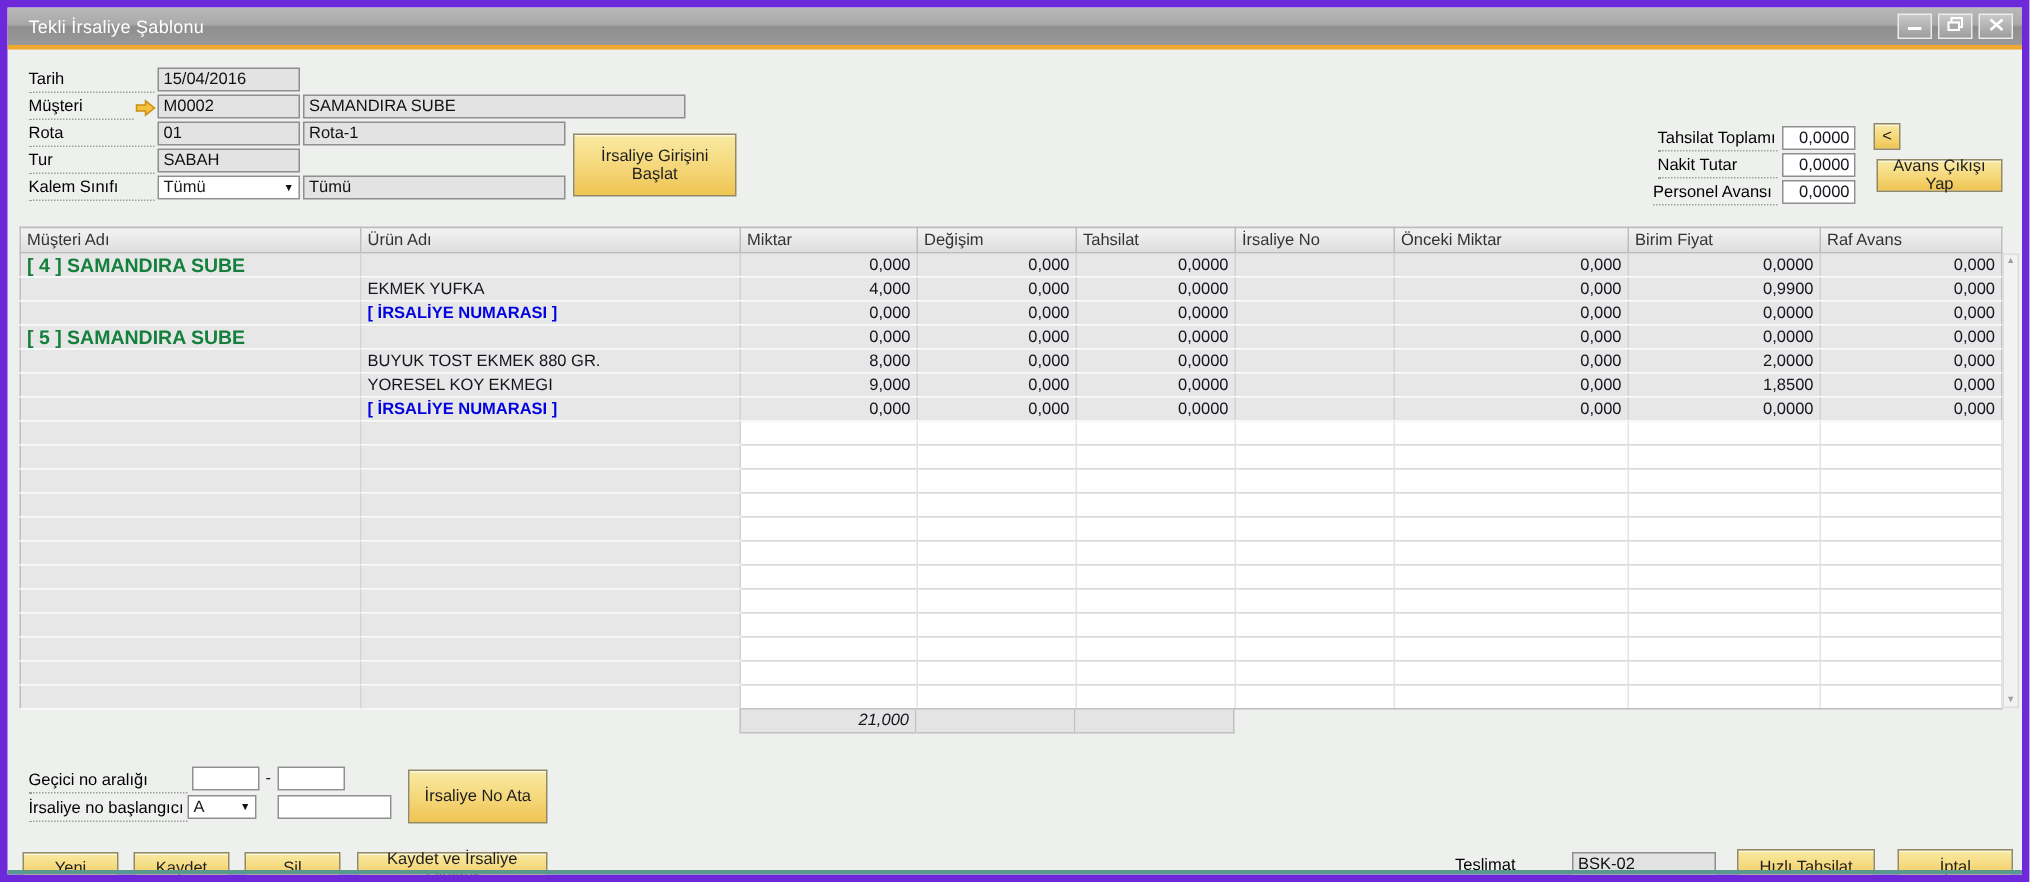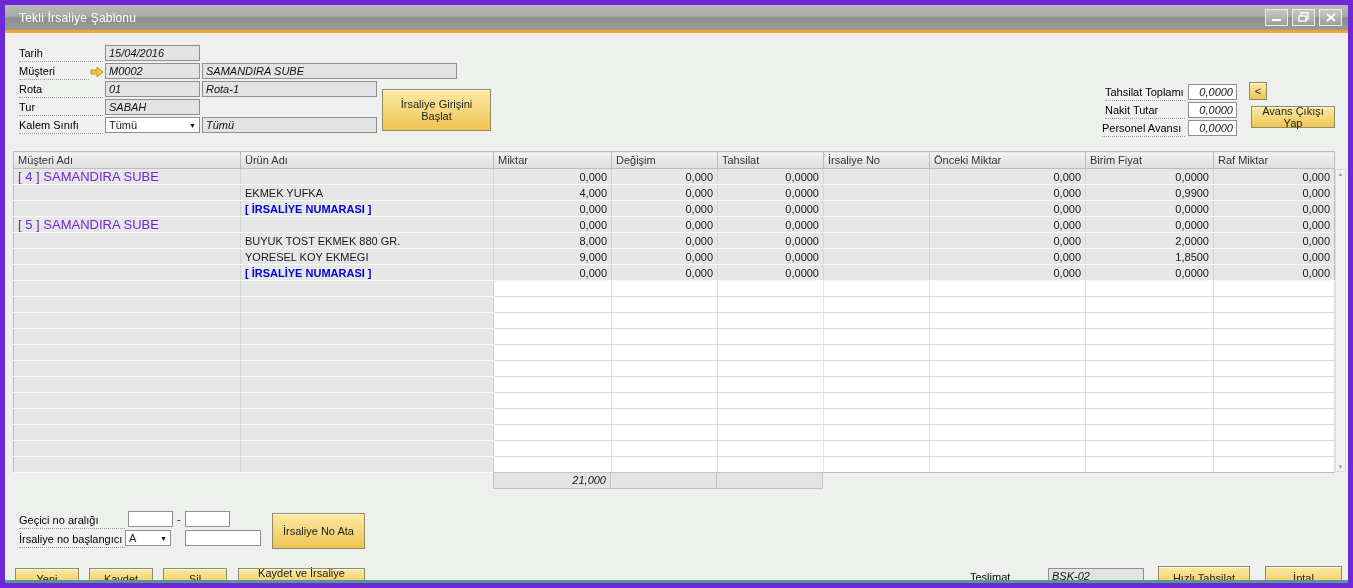--- a/index.html
+++ b/index.html
@@ -21,21 +21,21 @@
     width:23px;height:17px;border:1px solid #ececec;
     background:linear-gradient(180deg,#c9c9c9,#9d9d9d);
     display:flex;align-items:center;justify-content:center;cursor:default;
   }
   .accent-line{position:absolute;left:0;top:25px;right:0;height:3px;background:#efa72e;}
   .bottom-strip{position:absolute;left:0;bottom:0;right:0;height:3px;background:#5a978e;}
   
   .lbl{position:absolute;height:15px;line-height:13px;border-bottom:1px dotted #9f9f9f;color:#000;}
   .fld{
     position:absolute;height:16px;border:1px solid #8f8f8f;background:#e3e3e3;
-    font-family:inherit;font-size:11px;padding:0 3px;color:#111;outline:none;font-style:italic;
+    font-family:inherit;font-size:11px;padding:0 3px;color:#111;outline:none;
   }
   .fld.white{background:#ffffff;}
   .fld.num{text-align:right;color:#15151f;}
   .combo{
     position:absolute;height:16px;border:1px solid #8f8f8f;background:#fff;
     display:flex;align-items:center;padding:0 3px;
   }
   .combo .arr{margin-left:auto;font-size:7px;color:#111;line-height:1;}
   
   .gbtn{
@@ -55,21 +55,21 @@
   }
   table.grid th:first-child{border-left:1px solid #bdbdbd;}
   table.grid td{
     height:16px;padding:0 4px;background:#e7e7e7;
     border-right:1px solid #d2d2d2;border-bottom:1px solid #f9f9f9;
     overflow:hidden;white-space:nowrap;color:#15151f;
   }
   table.grid td:first-child{border-left:1px solid #bdbdbd;}
   table.grid td:last-child{border-right:1px solid #bdbdbd;}
   table.grid td.num{text-align:right;}
-  table.grid td.red{color:#6d28d9;font-weight:normal;font-size:13px;}
+  table.grid td.red{color:#15803d;font-weight:bold;font-size:13px;}
   table.grid td.blue{color:#0000e0;font-weight:bold;}
   table.grid tr.empty td{background:#ffffff;border-right:1px solid #e4e4e4;border-bottom:1px solid #dadada;}
   table.grid tr.empty td:nth-child(-n+2){background:#e7e7e7;border-right:1px solid #d2d2d2;border-bottom:1px solid #f9f9f9;}
   table.grid tr:last-child td{border-bottom:1px solid #bdbdbd;}
   
   .sum-row{position:absolute;left:488px;top:467px;display:flex;}
   .sum-cell{
     height:17px;background:#e4e4e4;border:1px solid #c2c2c2;border-left:none;
     line-height:15px;padding:0 4px;color:#15151f;
   }
@@ -172,21 +172,21 @@
       <thead>
           <tr id="grid-head">
             <th>Müşteri Adı</th>
             <th>Ürün Adı</th>
             <th>Miktar</th>
             <th>Değişim</th>
             <th>Tahsilat</th>
             <th>İrsaliye No</th>
             <th>Önceki Miktar</th>
             <th>Birim Fiyat</th>
-            <th>Raf Miktar</th>
+            <th>Raf Avans</th>
           </tr>
         </thead>
       <tbody id="grid-body">
           <tr>
             <td class="red">[ 4 ] SAMANDIRA SUBE</td>
             <td></td>
             <td class="num">0,000</td>
             <td class="num">0,000</td>
             <td class="num">0,0000</td>
             <td></td>

